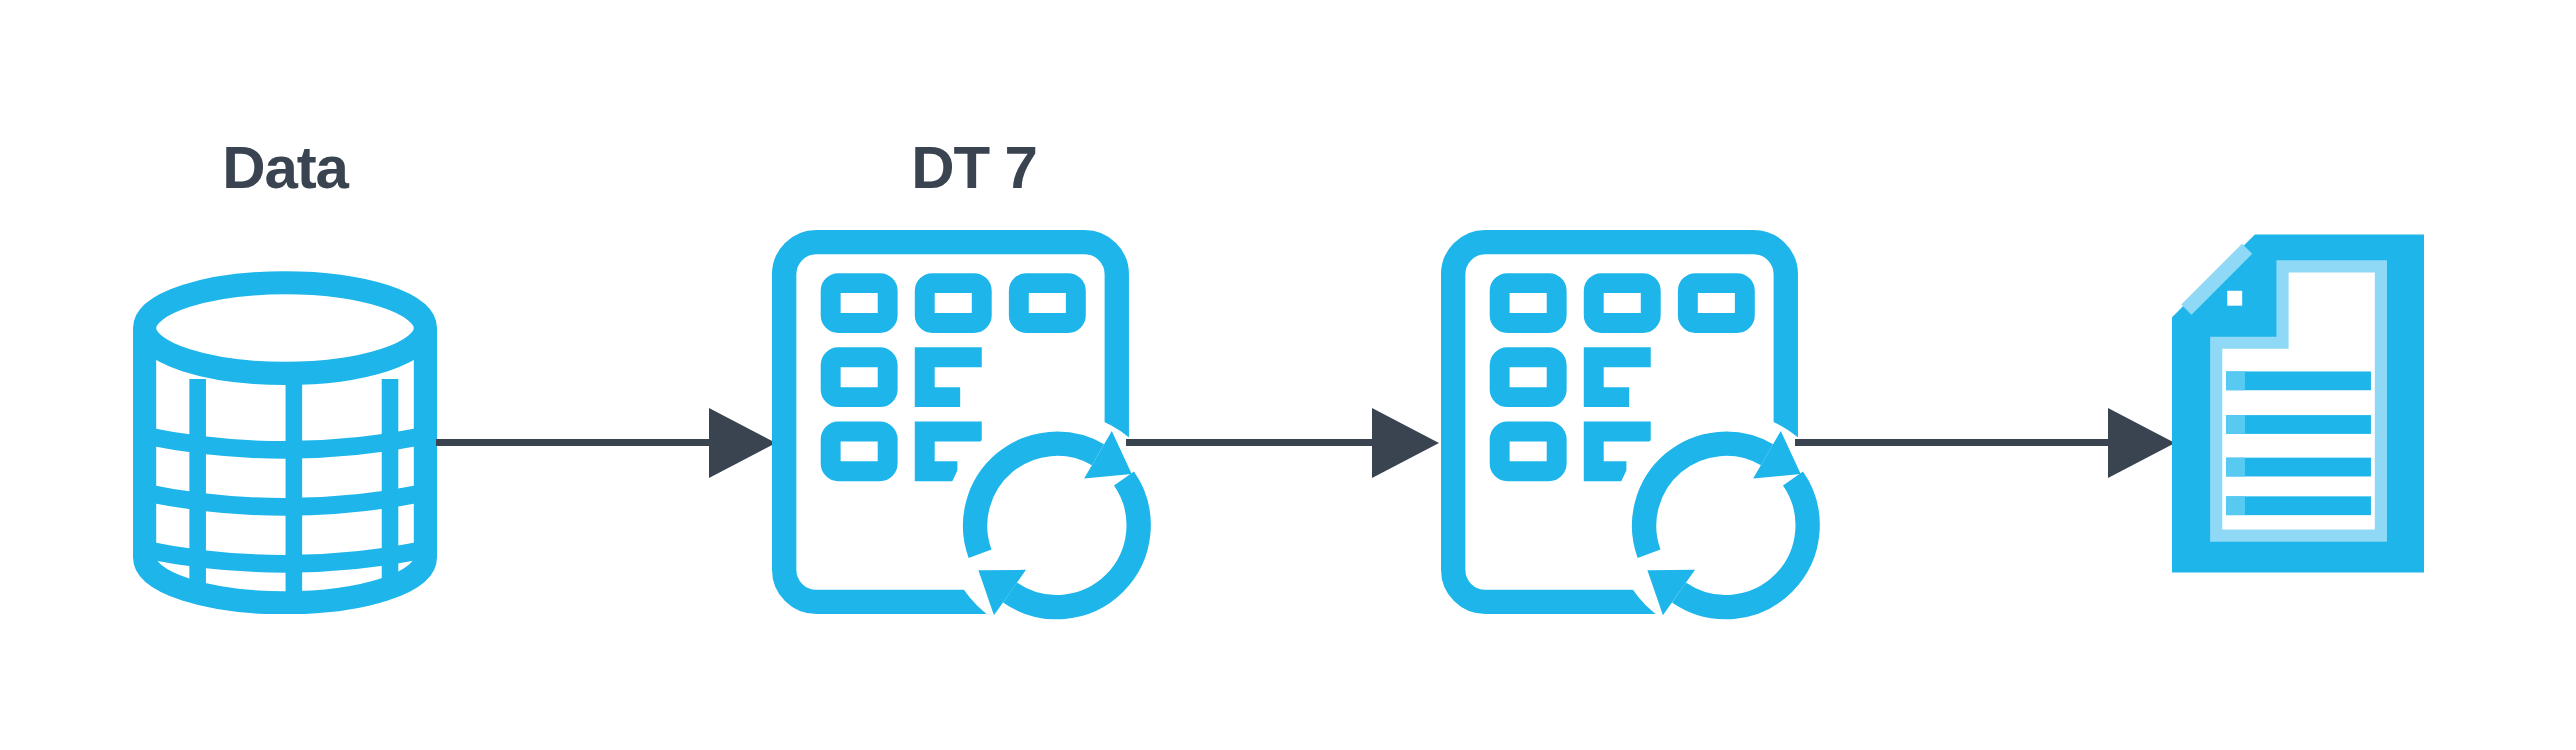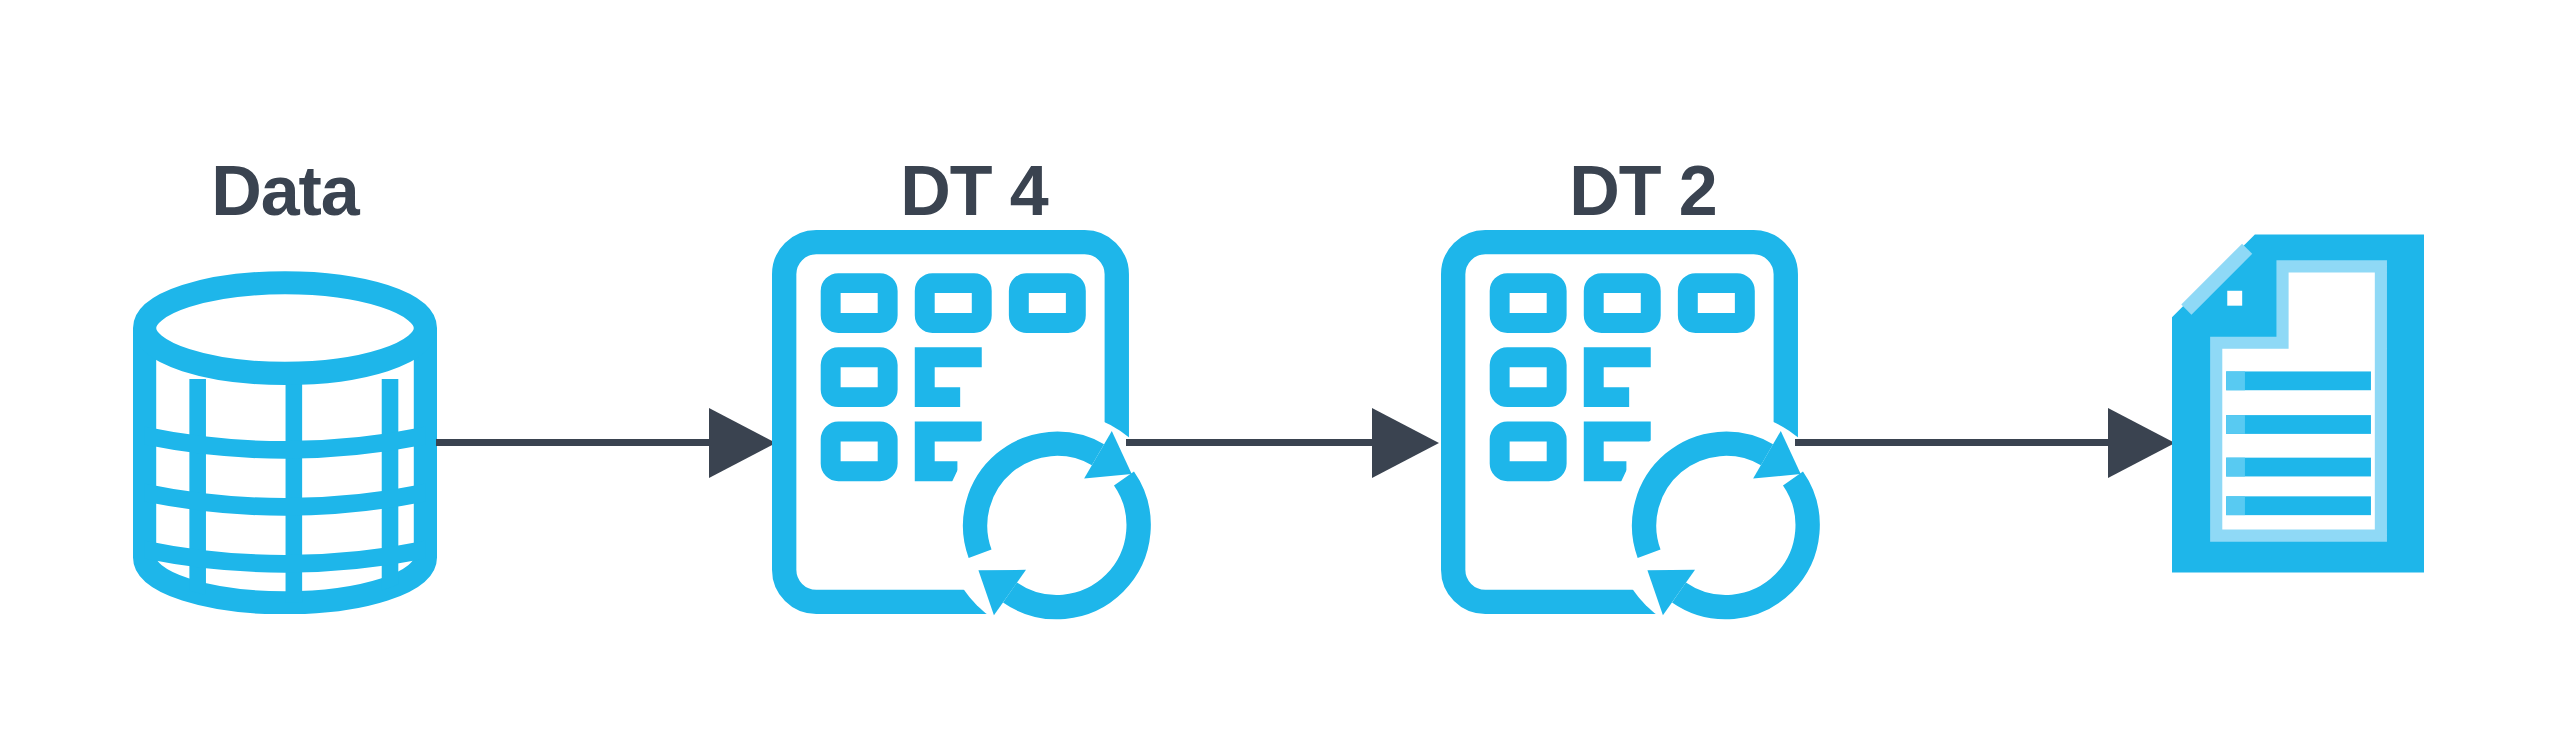--- a/index.html
+++ b/index.html
@@ -6,23 +6,23 @@
   body{
     width:2576px;height:750px;
     background:#ffffff;
     position:relative;
     overflow:hidden;
     font-family:"Liberation Sans", sans-serif;
   }
   .diagram{position:absolute;left:0;top:0;width:2576px;height:750px;}
   .node-label{
     position:absolute;
-    top:156px;
+    top:138px;
     font-weight:bold;
-    font-size:70px;
+    font-size:60px;
     line-height:1;
     color:var(--dark,#3A4350);
     text-align:center;
     letter-spacing:-1.1px;
     white-space:nowrap;
   }
   .lbl-data  {left:133px;  width:304px;}
   .lbl-dt1   {left:772px; width:404px;}
   .lbl-dt2   {left:1441px; width:404px;}
   .lbl-report{left:2172px; width:252px;}
@@ -70,21 +70,21 @@
       <path d="M8 501 Q275 558 542 501" stroke-width="32"></path>
     </g>
     <ellipse cx="275" cy="103" rx="254" ry="82" fill="#ffffff" stroke="var(--cyan)" stroke-width="42"></ellipse>
   </svg>
 
   <div class="arrow">
     <div class="arrow-line a1-line"></div>
     <div class="arrow-head a1-head"></div>
   </div>
 
-  <div class="node-label lbl-dt1">DT 4</div>
+  <div class="node-label lbl-dt1">DT 7</div>
   <svg class="icon icon-dt1" viewBox="0 0 730 730">
     <rect x="22" y="22" width="601" height="650" rx="58" fill="#ffffff" stroke="var(--cyan)" stroke-width="44"></rect>
     <rect x="106" y="96" width="103" height="72" rx="14" fill="none" stroke="var(--cyan)" stroke-width="36"></rect>
     <rect x="276" y="96" width="103" height="72" rx="14" fill="none" stroke="var(--cyan)" stroke-width="36"></rect>
     <rect x="446" y="96" width="103" height="72" rx="14" fill="none" stroke="var(--cyan)" stroke-width="36"></rect>
     <rect x="106" y="230" width="103" height="72" rx="14" fill="none" stroke="var(--cyan)" stroke-width="36"></rect>
     <path d="M379 230 H276 V302 H340" fill="none" stroke="var(--cyan)" stroke-width="36"></path>
     <rect x="106" y="364" width="103" height="72" rx="14" fill="none" stroke="var(--cyan)" stroke-width="36"></rect>
     <path d="M379 364 H276 V436 H335" fill="none" stroke="var(--cyan)" stroke-width="36"></path>
     <circle cx="515" cy="533" r="205" fill="#ffffff"></circle>
@@ -92,21 +92,20 @@
     <path d="M636 449 A148 148 0 0 1 430 655" fill="none" stroke="var(--cyan)" stroke-width="44"></path>
     <polygon points="650,441 564,449 614,363" fill="var(--cyan)"></polygon>
     <polygon points="373,615 459,614 401,696" fill="var(--cyan)"></polygon>
   </svg>
 
   <div class="arrow">
     <div class="arrow-line a2-line"></div>
     <div class="arrow-head a2-head"></div>
   </div>
 
-  <div class="node-label lbl-dt2">DT 2</div>
   <svg class="icon icon-dt2" viewBox="0 0 730 730">
     <rect x="22" y="22" width="601" height="650" rx="58" fill="#ffffff" stroke="var(--cyan)" stroke-width="44"></rect>
     <rect x="106" y="96" width="103" height="72" rx="14" fill="none" stroke="var(--cyan)" stroke-width="36"></rect>
     <rect x="276" y="96" width="103" height="72" rx="14" fill="none" stroke="var(--cyan)" stroke-width="36"></rect>
     <rect x="446" y="96" width="103" height="72" rx="14" fill="none" stroke="var(--cyan)" stroke-width="36"></rect>
     <rect x="106" y="230" width="103" height="72" rx="14" fill="none" stroke="var(--cyan)" stroke-width="36"></rect>
     <path d="M379 230 H276 V302 H340" fill="none" stroke="var(--cyan)" stroke-width="36"></path>
     <rect x="106" y="364" width="103" height="72" rx="14" fill="none" stroke="var(--cyan)" stroke-width="36"></rect>
     <path d="M379 364 H276 V436 H335" fill="none" stroke="var(--cyan)" stroke-width="36"></path>
     <circle cx="515" cy="533" r="205" fill="#ffffff"></circle>

